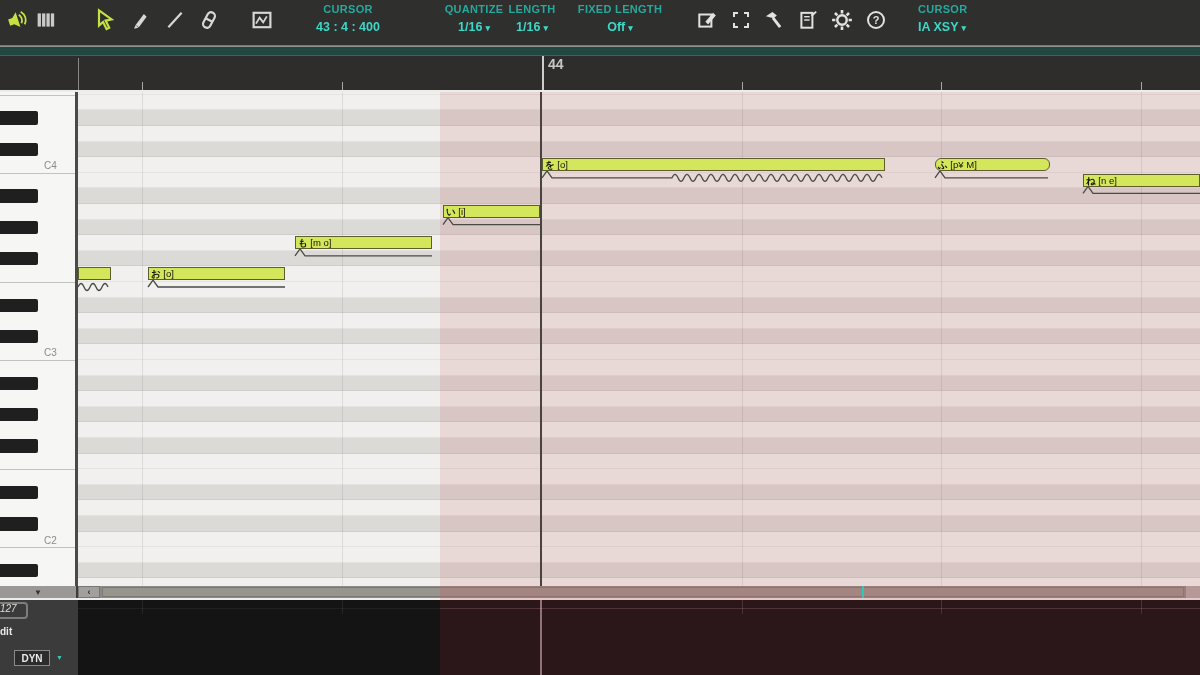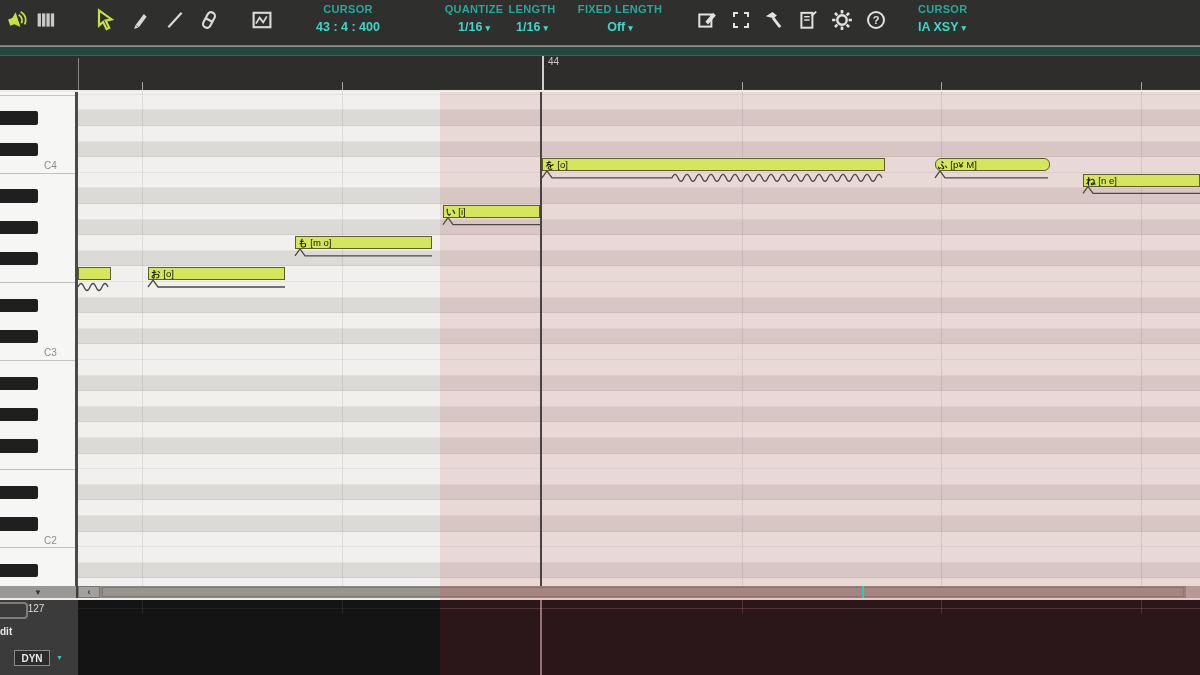--- a/index.html
+++ b/index.html
@@ -12,21 +12,21 @@
   .tbicon{position:absolute;top:7px;width:26px;height:26px;display:flex;
           align-items:center;justify-content:center;}
   .tb-field{position:absolute;top:4px;text-align:center;line-height:1;}
   .tb-label{font-size:11px;font-weight:bold;color:#26a99d;letter-spacing:.3px;}
   .tb-value{font-size:12.5px;font-weight:bold;color:#3bd8c9;margin-top:6px;}
   .tb-caret{font-size:9px;color:#3bd8c9;margin-left:3px;}
   
   #ruler{position:absolute;left:0;top:47px;width:1200px;height:43px;background:#2e2d2b;}
   #loop-band{position:absolute;left:0;top:0;width:1200px;height:8px;
              background:#234741;border-bottom:1px solid #35655c;}
-  #measure-label{position:absolute;top:9px;font-size:10px;font-weight:normal;color:#c9c7c5;}
+  #measure-label{position:absolute;top:9px;font-size:14px;font-weight:bold;color:#c9c7c5;}
   #ruler-sep{position:absolute;left:0;top:90px;width:1200px;height:2px;background:#ececea;}
   .beat-tick{position:absolute;bottom:0;width:1px;height:8px;background:#a9a7a5;}
   .measure-tick{position:absolute;top:9px;bottom:0;width:2px;background:#cfcdcb;}
   .edge-tick{position:absolute;top:11px;bottom:0;width:1px;background:#8a8886;}
   
   #stage{position:absolute;left:0;top:92px;width:1200px;height:494px;overflow:hidden;
          background:#f1f0ee;}
   #keyboard{position:absolute;left:0;top:0;width:75px;height:494px;background:#f6f6f4;z-index:5;}
   #keyboard-border{position:absolute;left:75px;top:0;width:3px;height:494px;background:#4a4a48;z-index:6;}
   .black-key{position:absolute;left:0;width:38px;background:#1f1f1f;border-radius:0 2px 2px 0;}
@@ -55,21 +55,21 @@
             border:1px solid #7c7975;box-sizing:border-box;}
   #hs-mark{position:absolute;left:862px;top:0;width:2px;height:12px;background:#2fc8b9;z-index:3;}
   #hs-right{position:absolute;left:1186px;top:0;width:14px;height:12px;background:#b2b0ae;}
   #hs-tint{position:absolute;left:440px;top:0;width:760px;height:12px;
            background:rgba(190,100,100,0.30);z-index:2;}
   #scroll-sep{position:absolute;left:0;top:598px;width:1200px;height:2px;background:#efedeb;}
   #scroll-sep-pink{position:absolute;left:440px;top:598px;width:760px;height:2px;background:#e6c6c6;}
   
   #bottom{position:absolute;left:0;top:600px;width:1200px;height:75px;background:#161616;}
   #b-left{position:absolute;left:0;top:0;width:78px;height:75px;background:#3b3b3b;overflow:hidden;}
-  #b-max{position:absolute;left:0;top:3px;width:72px;text-align:center;font-size:10px;color:#dddddb;}
+  #b-max{position:absolute;left:0;top:3px;width:72px;text-align:left;font-size:10px;color:#dddddb;font-style:italic;}
   #b-roundbtn{position:absolute;left:-12px;top:2px;width:36px;height:13px;border:2px solid #7d7d7d;border-radius:4px;}
   #b-edit{position:absolute;left:0;top:26px;font-size:10px;font-weight:bold;color:#e8e8e6;}
   #b-param{position:absolute;left:14px;top:50px;width:36px;height:16px;background:#2c2c2c;
            border:1px solid #8a8a8a;box-sizing:border-box;color:#eceae8;font-size:10px;
            font-weight:bold;display:flex;align-items:center;justify-content:center;}
   #b-param-caret{position:absolute;left:56px;top:54px;font-size:7px;color:#2fc8b9;}
   #b-black{position:absolute;left:78px;top:0;width:362px;height:75px;background:#141414;}
   #b-maroon{position:absolute;left:440px;top:0;width:760px;height:75px;background:#2b161a;}
   #b-hline-l{position:absolute;left:78px;top:8px;width:362px;height:1px;background:rgba(255,255,255,0.06);}
   #b-hline-r{position:absolute;left:440px;top:8px;width:760px;height:1px;background:rgba(255,190,190,0.18);}

